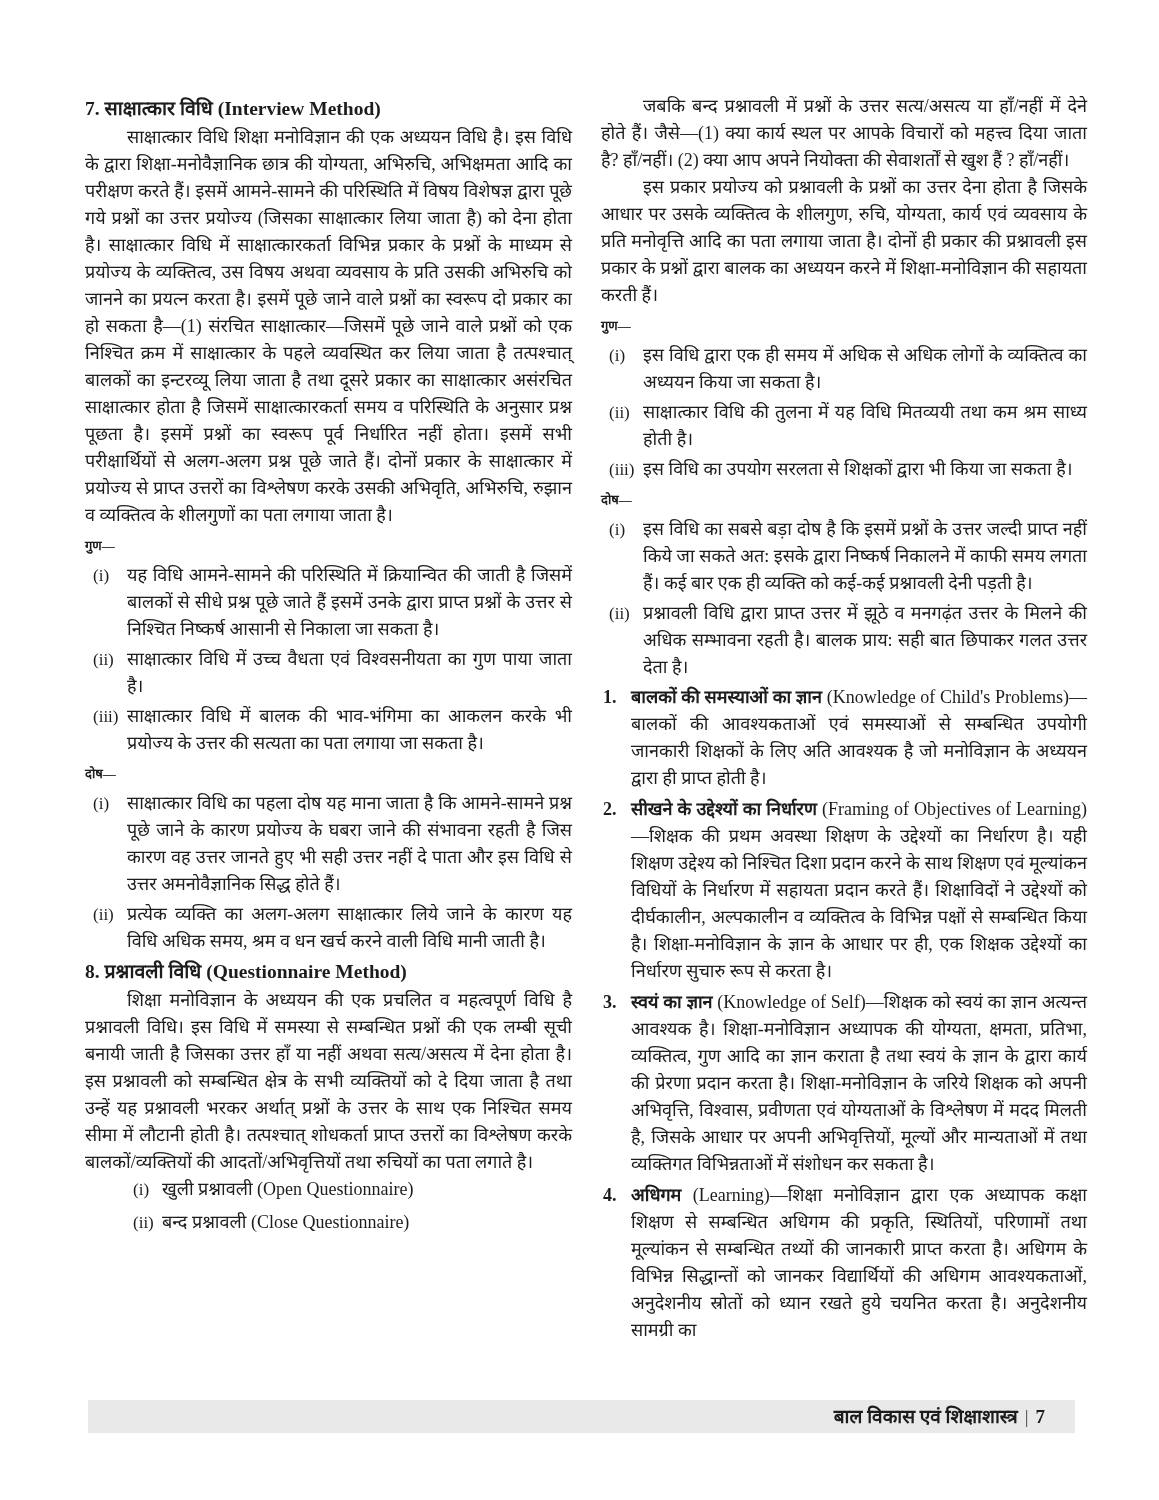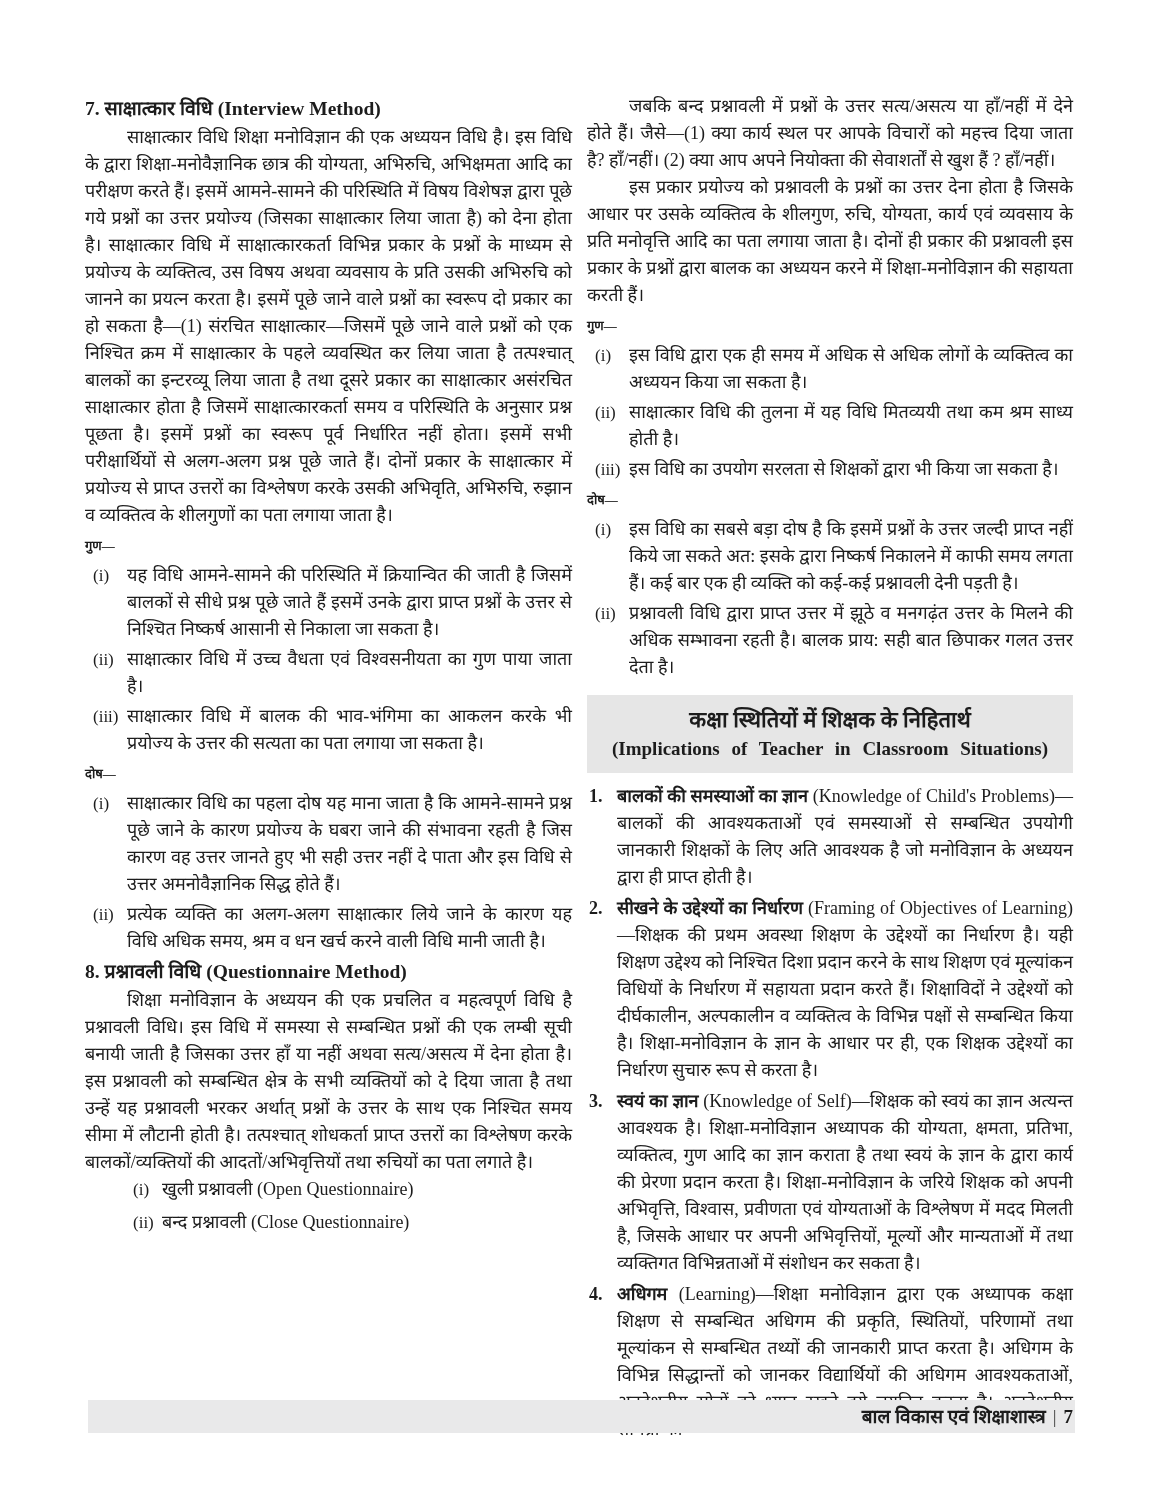--- a/index.html
+++ b/index.html
@@ -11,21 +11,21 @@
   body{
     width:1159px;height:1500px;
     background:#ffffff;
     color:var(--text);
     font-family:"Liberation Serif","DejaVu Sans",serif;
     position:relative;
     overflow:hidden;
   }
   .columns{
     position:absolute;top:93px;left:85px;
-    display:flex;gap:15px;
+    display:flex;gap:29px;
   }
   .col{width:487px;}
   .col.right{width:486px;}
   p{margin:0;}
   .body-text{
     font-size:18px;line-height:27px;text-align:justify;
   }
   .indent{text-indent:42px;}
   .section-heading{
     font-size:19.5px;font-weight:bold;line-height:27px;
@@ -61,21 +61,21 @@
     display:block;font-size:19px;font-weight:bold;line-height:27px;
     word-spacing:7px;
   }
   .footer-bar{
     position:absolute;left:88px;top:1400px;width:987px;height:33px;
     background:var(--footer_bg);
     text-align:right;
     font-size:19px;font-weight:bold;line-height:33px;
     padding:0;box-sizing:border-box;
   }
-  .footer-bar .inner{padding-right:2px;}
+  .footer-bar .inner{padding-right:30px;}
   .footer-bar .sep{font-weight:normal;margin:0 7px;color:#444;}
 </style>
 </head>
 <body>
 
 <div class="columns">
 
   <div class="col left">
     <h3 class="section-heading">7. साक्षात्कार विधि (Interview Method)</h3>
     <p class="body-text indent">साक्षात्कार विधि शिक्षा मनोविज्ञान की एक अध्ययन विधि है। इस विधि के द्वारा शिक्षा-मनोवैज्ञानिक छात्र की योग्यता, अभिरुचि, अभिक्षमता आदि का परीक्षण करते हैं। इसमें आमने-सामने की परिस्थिति में विषय विशेषज्ञ द्वारा पूछे गये प्रश्नों का उत्तर प्रयोज्य (जिसका साक्षात्कार लिया जाता है) को देना होता है। साक्षात्कार विधि में साक्षात्कारकर्ता विभिन्न प्रकार के प्रश्नों के माध्यम से प्रयोज्य के व्यक्तित्व, उस विषय अथवा व्यवसाय के प्रति उसकी अभिरुचि को जानने का प्रयत्न करता है। इसमें पूछे जाने वाले प्रश्नों का स्वरूप दो प्रकार का हो सकता है—(1) संरचित साक्षात्कार—जिसमें पूछे जाने वाले प्रश्नों को एक निश्चित क्रम में साक्षात्कार के पहले व्यवस्थित कर लिया जाता है तत्पश्चात् बालकों का इन्टरव्यू लिया जाता है तथा दूसरे प्रकार का साक्षात्कार असंरचित साक्षात्कार होता है जिसमें साक्षात्कारकर्ता समय व परिस्थिति के अनुसार प्रश्न पूछता है। इसमें प्रश्नों का स्वरूप पूर्व निर्धारित नहीं होता। इसमें सभी परीक्षार्थियों से अलग-अलग प्रश्न पूछे जाते हैं। दोनों प्रकार के साक्षात्कार में प्रयोज्य से प्राप्त उत्तरों का विश्लेषण करके उसकी अभिवृति, अभिरुचि, रुझान व व्यक्तित्व के शीलगुणों का पता लगाया जाता है।</p>
@@ -141,24 +141,20 @@
     <h4 class="label-heading">दोष—</h4>
     <div class="li">
       <span class="marker">(i)</span>
       <p class="body-text">इस विधि का सबसे बड़ा दोष है कि इसमें प्रश्नों के उत्तर जल्दी प्राप्त नहीं किये जा सकते अत: इसके द्वारा निष्कर्ष निकालने में काफी समय लगता हैं। कई बार एक ही व्यक्ति को कई-कई प्रश्नावली देनी पड़ती है।</p>
     </div>
     <div class="li">
       <span class="marker">(ii)</span>
       <p class="body-text">प्रश्नावली विधि द्वारा प्राप्त उत्तर में झूठे व मनगढ़ंत उत्तर के मिलने की अधिक सम्भावना रहती है। बालक प्राय: सही बात छिपाकर गलत उत्तर देता है।</p>
     </div>
 
-    <div class="imp-box">
-      <span class="hi">कक्षा स्थितियों में शिक्षक के निहितार्थ</span>
-      <span class="en">(Implications of Teacher in Classroom Situations)</span>
-    </div>
 
 
     <div class="num-item">
       <span class="num">1.</span>
       <p class="body-text"><span class="term">बालकों की समस्याओं का ज्ञान</span><span> (Knowledge of Child's Problems)—</span><span>बालकों की आवश्यकताओं एवं समस्याओं से सम्बन्धित उपयोगी जानकारी शिक्षकों के लिए अति आवश्यक है जो मनोविज्ञान के अध्ययन द्वारा ही प्राप्त होती है।</span></p>
     </div>
     <div class="num-item">
       <span class="num">2.</span>
       <p class="body-text"><span class="term">सीखने के उद्देश्यों का निर्धारण</span><span> (Framing of Objectives of Learning)—</span><span>शिक्षक की प्रथम अवस्था शिक्षण के उद्देश्यों का निर्धारण है। यही शिक्षण उद्देश्य को निश्चित दिशा प्रदान करने के साथ शिक्षण एवं मूल्यांकन विधियों के निर्धारण में सहायता प्रदान करते हैं। शिक्षाविदों ने उद्देश्यों को दीर्घकालीन, अल्पकालीन व व्यक्तित्व के विभिन्न पक्षों से सम्बन्धित किया है। शिक्षा-मनोविज्ञान के ज्ञान के आधार पर ही, एक शिक्षक उद्देश्यों का निर्धारण सुचारु रूप से करता है।</span></p>
     </div>

